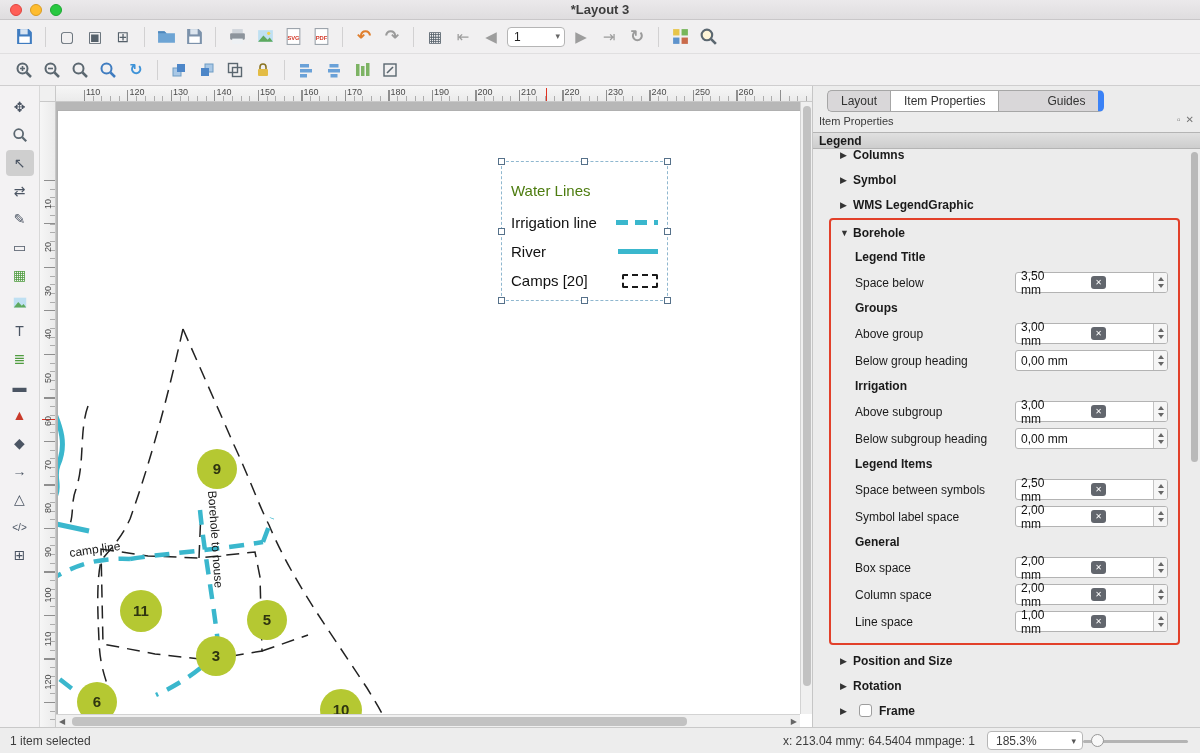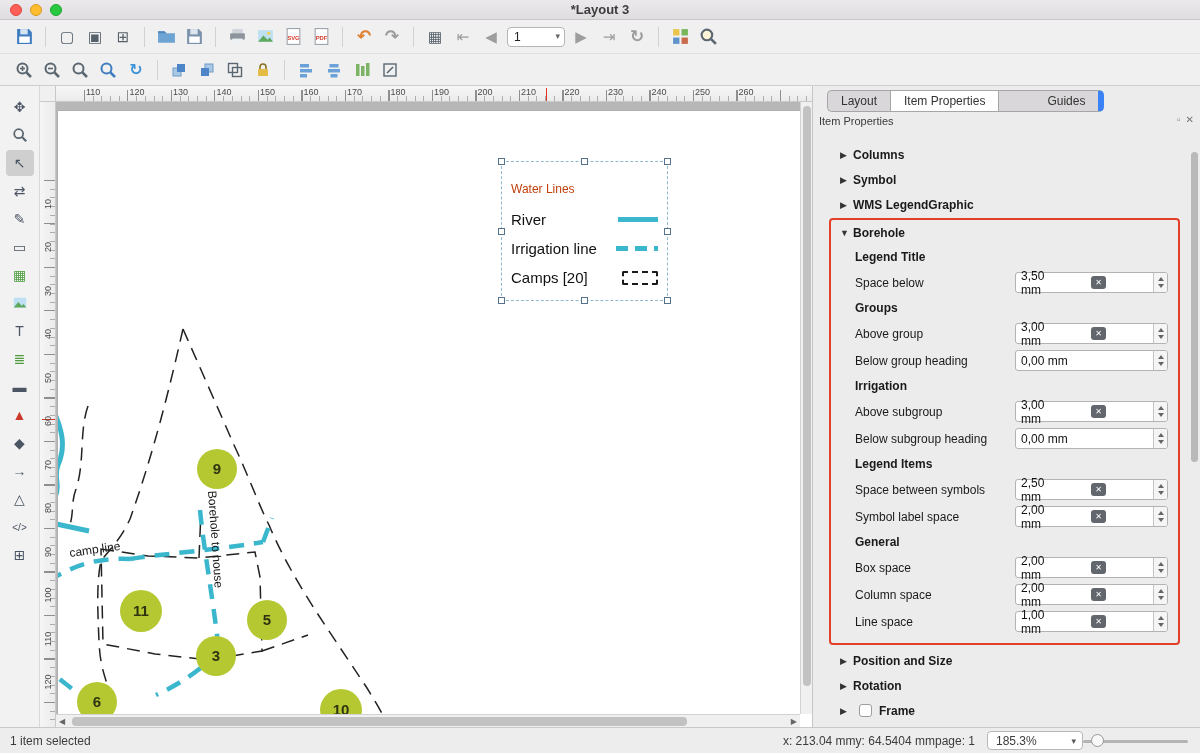--- a/index.html
+++ b/index.html
@@ -59,21 +59,21 @@
   
   .vscroll { position:absolute; right:0; top:0; width:12px; height:612px; background:#f0f0f0; border-left:1px solid #d3d3d3; }
   .vscroll .thumb { position:absolute; left:2px; top:4px; width:8px; height:580px; background:#c2c2c2; border-radius:4px; }
   .hscroll { position:absolute; left:0; bottom:0; height:13px; width:744px; background:#f0f0f0; border-top:1px solid #d3d3d3; }
   .hscroll .thumb { position:absolute; left:16px; top:2px; width:615px; height:9px; background:#c2c2c2; border-radius:4px; }
   .hs-arrow { position:absolute; top:2px; font-size:8px; color:#666; }
   .hs-arrow.l { left:3px; } .hs-arrow.r { right:3px; }
 
   
   .legend-item { position:absolute; left:443px; top:50px; width:167px; height:140px; background:#fff; border:1px dashed #8fb7cf; padding:20px 9px 6px 9px; }
-  .lg-title { font-size:12px; color:#c2410c; margin-bottom:9px; }
+  .lg-title { font-size:15px; color:#4d7c0f; margin-bottom:9px; }
   .lg-row { display:flex; align-items:center; justify-content:space-between; height:29px; }
   .lg-label { font-size:15px; color:#111; }
   .sym { width:42px; flex:0 0 42px; display:flex; align-items:center; justify-content:flex-end; }
   .sym .solid { width:40px; height:5px; background:#3ab7cd; }
   .sym .dashed { width:42px; height:5px; background:repeating-linear-gradient(90deg,#3ab7cd 0 12px,transparent 12px 19px); }
   .sym .rectd { width:36px; height:14px; border:2px dashed #1a1a1a; border-radius:2px; }
   .handle { position:absolute; width:7px; height:7px; background:#fff; border:1px solid #56718a; }
 
   
   .panel { position:absolute; right:0; top:86px; width:388px; height:641px; background:#ececec; border-left:1px solid #c6c6c6; font-size:12px; color:#1a1a1a; }
@@ -488,29 +488,29 @@
 
           <g font-family="'Liberation Sans',sans-serif" font-size="12" fill="#1a1a1a">
             <text x="12" y="446" transform="rotate(-8 12 446)">camp line</text>
             <text x="150" y="380" transform="rotate(86 150 380)">Borehole to house</text>
           </g>
         </svg>
 
         <div class="legend-item">
           <div class="lg-title">Water Lines</div>
           <div class="lg-row">
+            <span class="lg-label">Irrigation line</span>
+            <span class="sym">
+                <span class="dashed"></span>
+              </span>
+          </div>
+          <div class="lg-row">
             <span class="lg-label">River</span>
             <span class="sym">
                 <span class="solid"></span>
-              </span>
-          </div>
-          <div class="lg-row">
-            <span class="lg-label">Irrigation line</span>
-            <span class="sym">
-                <span class="dashed"></span>
               </span>
           </div>
           <div class="lg-row">
             <span class="lg-label">Camps [20]</span>
             <span class="sym">
                 <span class="rectd"></span>
               </span>
           </div>
 
           <div class="handle" style="left:-4px;top:-4px"></div>
@@ -541,20 +541,21 @@
       <div class="tab active">Item Properties</div>
       <div class="tab">Guides</div>
     </div>
     <div class="dockrow">
       <span class="docktitle">Item Properties</span>
       <span class="dockicons">
         <span>▫</span>
         <span>✕</span>
       </span>
     </div>
+    <div class="legendbar">Legend</div>
 
     <div class="pcontent">
 
       <div class="prow sec" style="margin-top:-8px">
         <span class="arr">▶</span>
         <span>Columns</span>
       </div>
       <div class="prow sec">
         <span class="arr">▶</span>
         <span>Symbol</span>

